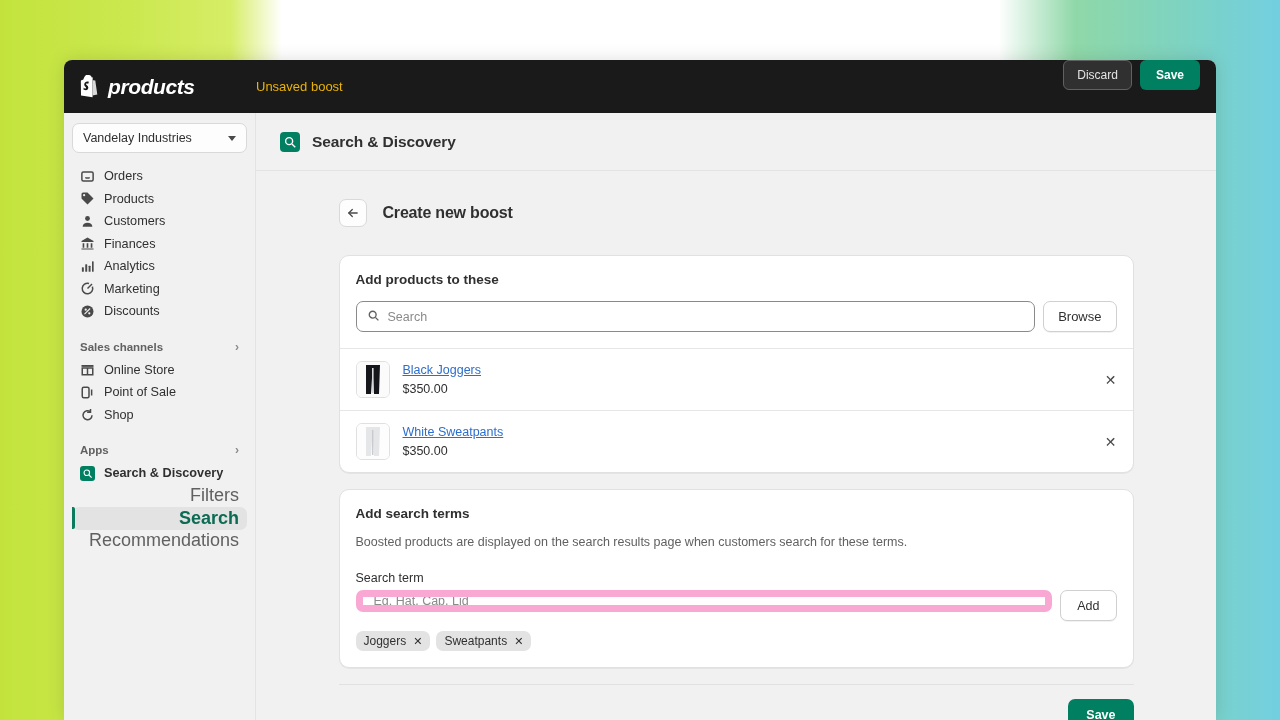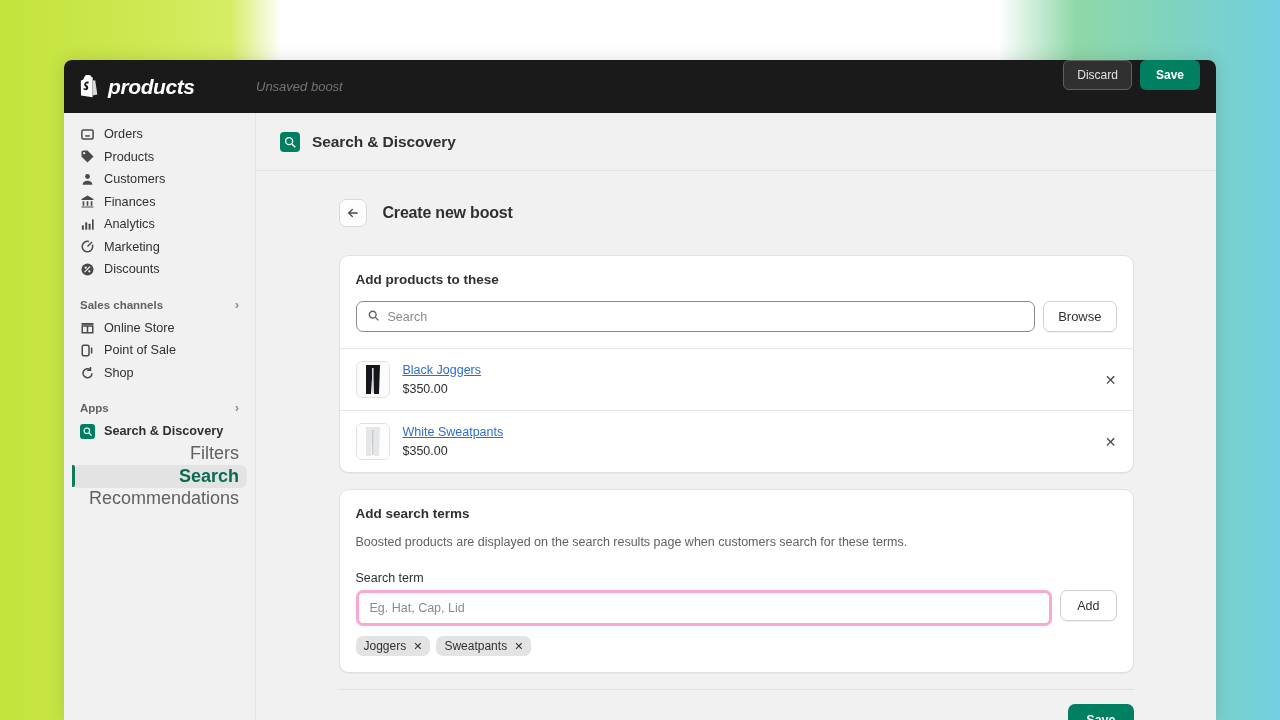--- a/index.html
+++ b/index.html
@@ -27,21 +27,21 @@
   .topbar {
     height: 53px; background: #1a1a1a;
     display: flex; align-items: center; position: relative;
   }
   .logo { display: flex; align-items: center; gap: 7px; padding-left: 16px; width: 192px; }
   .logo-mark { width: 21px; height: 24px; }
   .logo-word {
     color: #fff; font-size: 21px; font-style: italic; font-weight: 700;
     letter-spacing: -0.4px; font-family: "Liberation Sans", sans-serif;
   }
-  .topbar-title { color: #737373; font-size: 13px; font-style: italic; }
+  .topbar-title { color: #eab308; font-size: 13px; }
   .topbar-actions {
     position: absolute; right: 16px; top: 0; height: 53px;
     display: flex; align-items: flex-start; gap: 8px;
   }
   .btn-discard {
     background: #303030; color: #e3e3e3; border: 1px solid #616161;
     border-radius: 6px; font-size: 12px; padding: 7px 13px; cursor: pointer;
     font-family: "Liberation Sans", sans-serif;
   }
   .btn-save-top {
@@ -153,21 +153,21 @@
   }
   .prod-price { font-size: 12.5px; color: #303030; }
   .row-x {
     position: absolute; right: 16px; top: 50%; transform: translateY(-50%);
     font-size: 14px; color: #4a4a4a; cursor: pointer; line-height: 1;
   }
   .help-text { font-size: 12.5px; color: #616161; margin-bottom: 22px; }
   .field-label { font-size: 12.5px; color: #303030; margin-bottom: 5px; }
   .term-row { display: flex; gap: 8px; align-items: stretch; }
   .term-input {
-    flex: 1; border: 3px solid #f9a8d4; border-radius: 7px; height: 36px;
+    flex: 1; border: 7px solid #f9a8d4; border-radius: 7px; height: 22px;
     padding: 0 11px; font-size: 12.5px; color: #303030; outline: none;
     font-family: "Liberation Sans", sans-serif; background: #fff;
   }
   .term-input::placeholder { color: #8a8a8a; }
   .btn-add {
     background: #fff; border: 1px solid #d0d0d0; border-radius: 7px;
     font-size: 12.5px; color: #303030; padding: 0 16px; cursor: pointer;
     height: 31px; font-family: "Liberation Sans", sans-serif;
     box-shadow: 0 1px 0 rgba(0,0,0,.05);
   }
@@ -209,20 +209,24 @@
     <div class="topbar-title">Unsaved boost</div>
     <div class="topbar-actions">
       <button class="btn-discard">Discard</button>
       <button class="btn-save-top">Save</button>
     </div>
   </div>
 
   <div class="body-split">
 
     <div class="sidebar">
+      <div class="store-select">
+        <span>Vandelay Industries</span>
+        <span class="caret"></span>
+      </div>
 
       <div class="nav-item">
         <span class="ico">
           <svg width="15" height="15" viewBox="0 0 20 20" fill="none" stroke="#4a4a4a" stroke-width="2">
               <rect x="2.5" y="4" width="15" height="12" rx="2"></rect>
               <path d="M2.5 11h4l1 2h5l1-2h4" fill="#4a4a4a" stroke="none"></path>
             </svg>
         </span>
         <span>Orders</span>
       </div>

